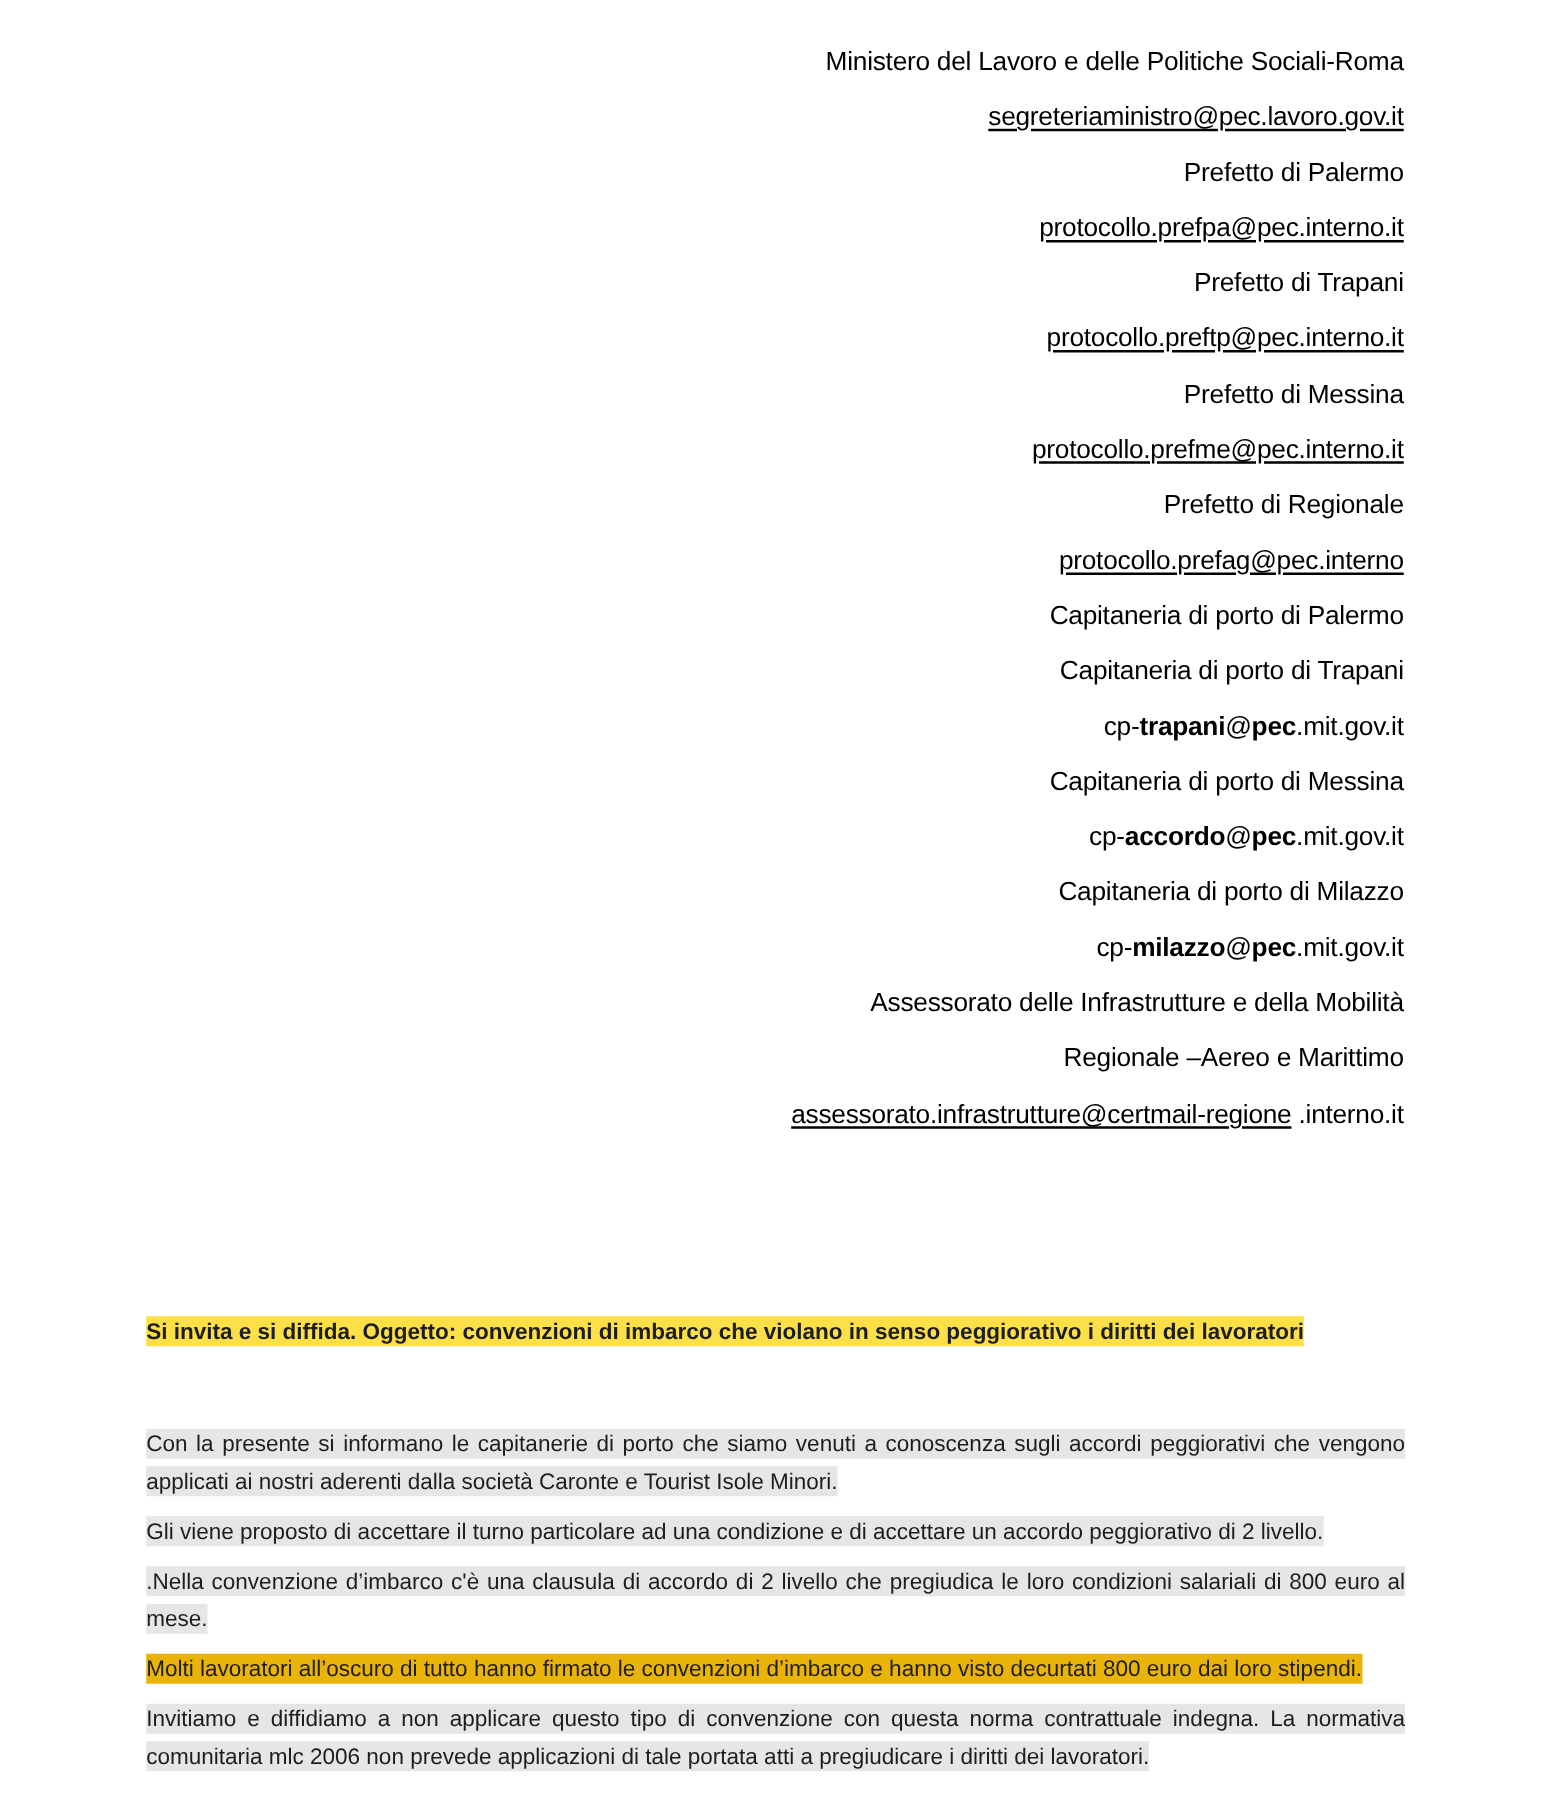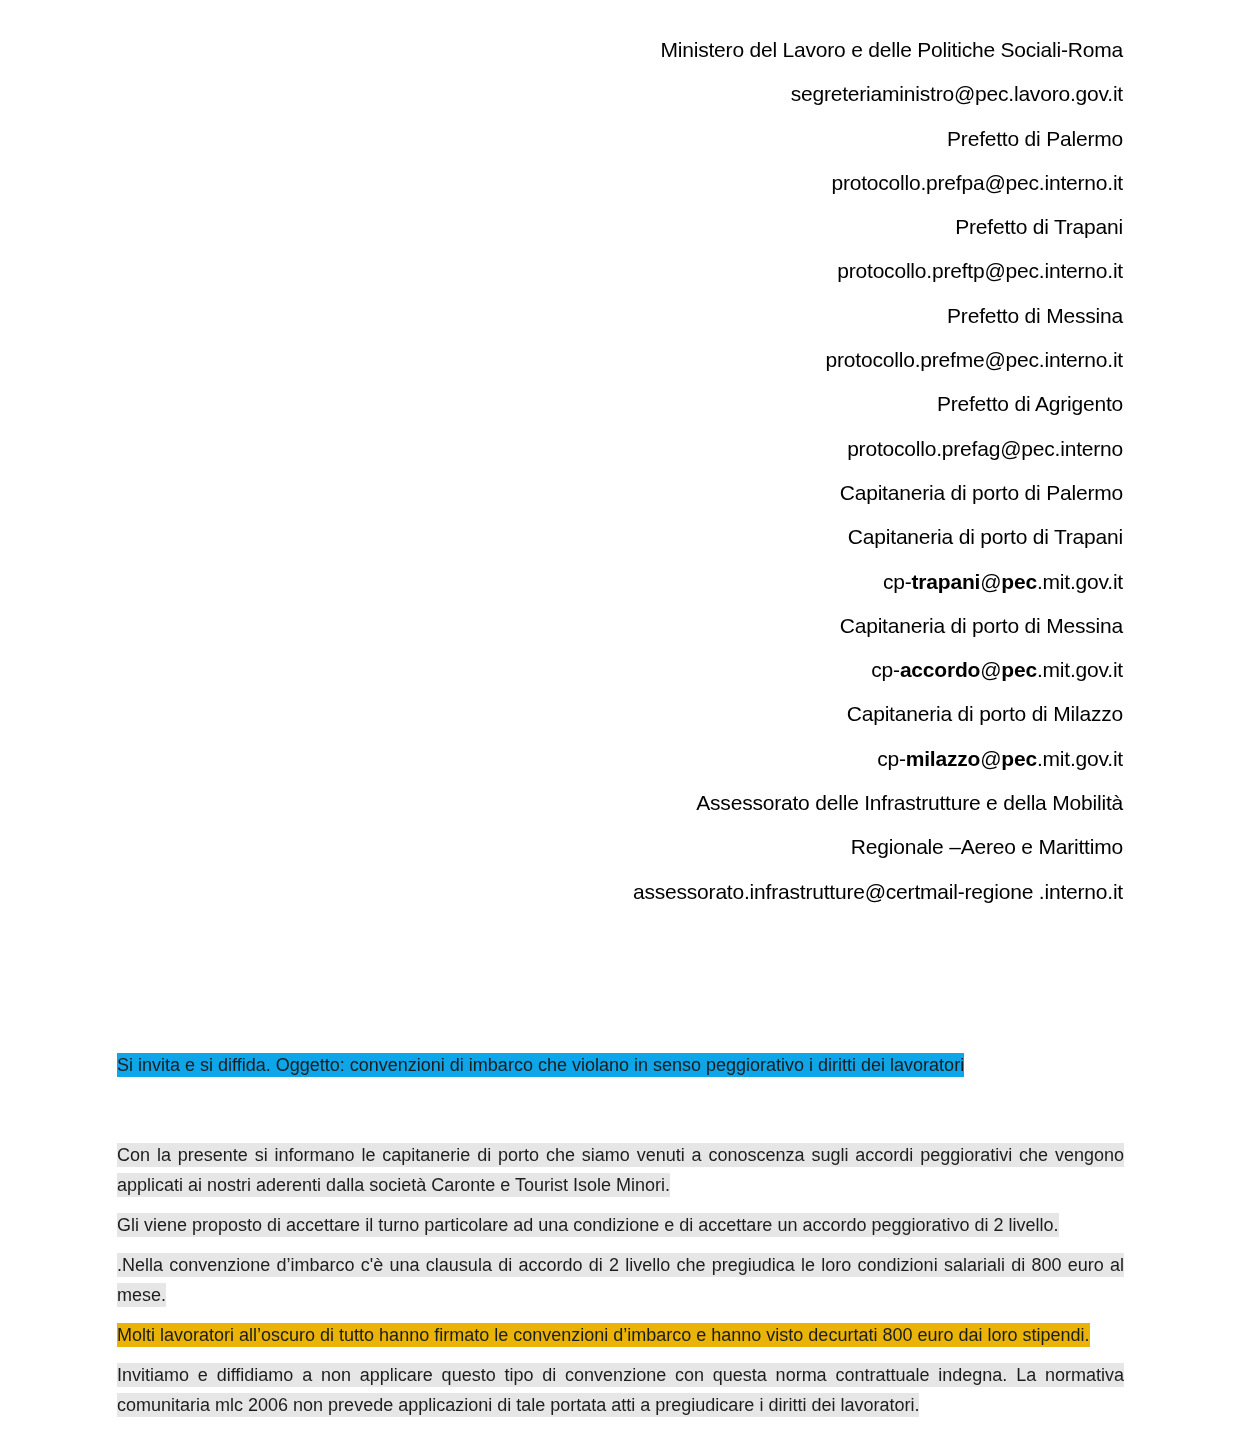--- a/index.html
+++ b/index.html
@@ -26,20 +26,21 @@
     right: 117px;
     text-align: right;
     font-size: 21px;
     line-height: 44.3px;
     color: #000000;
     letter-spacing: -0.2px;
   }
   .recipient-line { white-space: pre; }
   .recipient-line .bold { font-weight: bold; }
   .recipient-line .underline {
+    text-decoration: underline;
     text-decoration-thickness: 2px;
     text-underline-offset: 3px;
   }
 
   
   .body-block {
     position: absolute;
     left: 117px;
     top: 1020px;
     width: 1007px;
@@ -68,36 +69,36 @@
 
   <div class="recipients" style="color: rgb(0, 0, 0);">
       <div class="recipient-line"><span>Ministero del Lavoro e delle Politiche Sociali-Roma</span></div>
       <div class="recipient-line"><span class="underline">segreteriaministro@pec.lavoro.gov.it</span></div>
       <div class="recipient-line"><span>Prefetto di Palermo</span></div>
       <div class="recipient-line"><span class="underline">protocollo.prefpa@pec.interno.it</span></div>
       <div class="recipient-line"><span>Prefetto di Trapani</span></div>
       <div class="recipient-line"><span class="underline">protocollo.preftp@pec.interno.it</span></div>
       <div class="recipient-line"><span>Prefetto di Messina</span></div>
       <div class="recipient-line"><span class="underline">protocollo.prefme@pec.interno.it</span></div>
-      <div class="recipient-line"><span>Prefetto di Agrigento</span></div>
+      <div class="recipient-line"><span>Prefetto di Regionale</span></div>
       <div class="recipient-line"><span class="underline">protocollo.prefag@pec.interno</span></div>
       <div class="recipient-line"><span>Capitaneria di porto di Palermo</span></div>
       <div class="recipient-line"><span>Capitaneria di porto di Trapani</span></div>
       <div class="recipient-line"><span>cp-</span><span class="bold">trapani</span><span>@</span><span class="bold">pec</span><span>.mit.gov.it</span></div>
       <div class="recipient-line"><span>Capitaneria di porto di Messina</span></div>
       <div class="recipient-line"><span>cp-</span><span class="bold">accordo</span><span>@</span><span class="bold">pec</span><span>.mit.gov.it</span></div>
       <div class="recipient-line"><span>Capitaneria di porto di Milazzo</span></div>
       <div class="recipient-line"><span>cp-</span><span class="bold">milazzo</span><span>@</span><span class="bold">pec</span><span>.mit.gov.it</span></div>
       <div class="recipient-line"><span>Assessorato delle Infrastrutture e della Mobilità</span></div>
       <div class="recipient-line"><span>Regionale –Aereo e Marittimo</span></div>
       <div class="recipient-line"><span class="underline">assessorato.infrastrutture@certmail-regione</span><span> .interno.it</span></div>
     </div>
 
   <div class="body-block" style="color: rgb(29, 29, 29);">
-    <p class="subject-line"><span class="hl" style="background: #0ea5e9;">Si invita e si diffida. Oggetto: convenzioni di imbarco che violano in senso peggiorativo i diritti dei lavoratori</span></p>
+    <p class="subject-line"><span class="hl" style="background: #fde047; font-weight: bold;">Si invita e si diffida. Oggetto: convenzioni di imbarco che violano in senso peggiorativo i diritti dei lavoratori</span></p>
     <div>
         <p class="body-para"><span class="hl" style="background: rgb(230, 230, 230);">Con la presente si informano le capitanerie di porto che siamo venuti a conoscenza sugli accordi peggiorativi che vengono applicati ai nostri aderenti dalla società Caronte e Tourist Isole Minori.</span></p>
         <p class="body-para"><span class="hl" style="background: rgb(230, 230, 230);">Gli viene proposto di accettare il turno particolare ad una condizione e di accettare un accordo peggiorativo di 2 livello.</span></p>
         <p class="body-para"><span class="hl" style="background: rgb(230, 230, 230);">.Nella convenzione d’imbarco c'è una clausula di accordo di 2 livello che pregiudica le loro condizioni salariali di 800 euro al mese.</span></p>
         <p class="body-para"><span class="hl" style="background: #eab308;">Molti lavoratori all’oscuro di tutto hanno firmato le convenzioni d’imbarco e hanno visto decurtati 800 euro dai loro stipendi.</span></p>
         <p class="body-para"><span class="hl" style="background: rgb(230, 230, 230);">Invitiamo e diffidiamo a non applicare questo tipo di convenzione con questa norma contrattuale indegna. La normativa comunitaria mlc 2006 non prevede applicazioni di tale portata atti a pregiudicare i diritti dei lavoratori.</span></p>
       </div>
   </div>
 
 </div>

